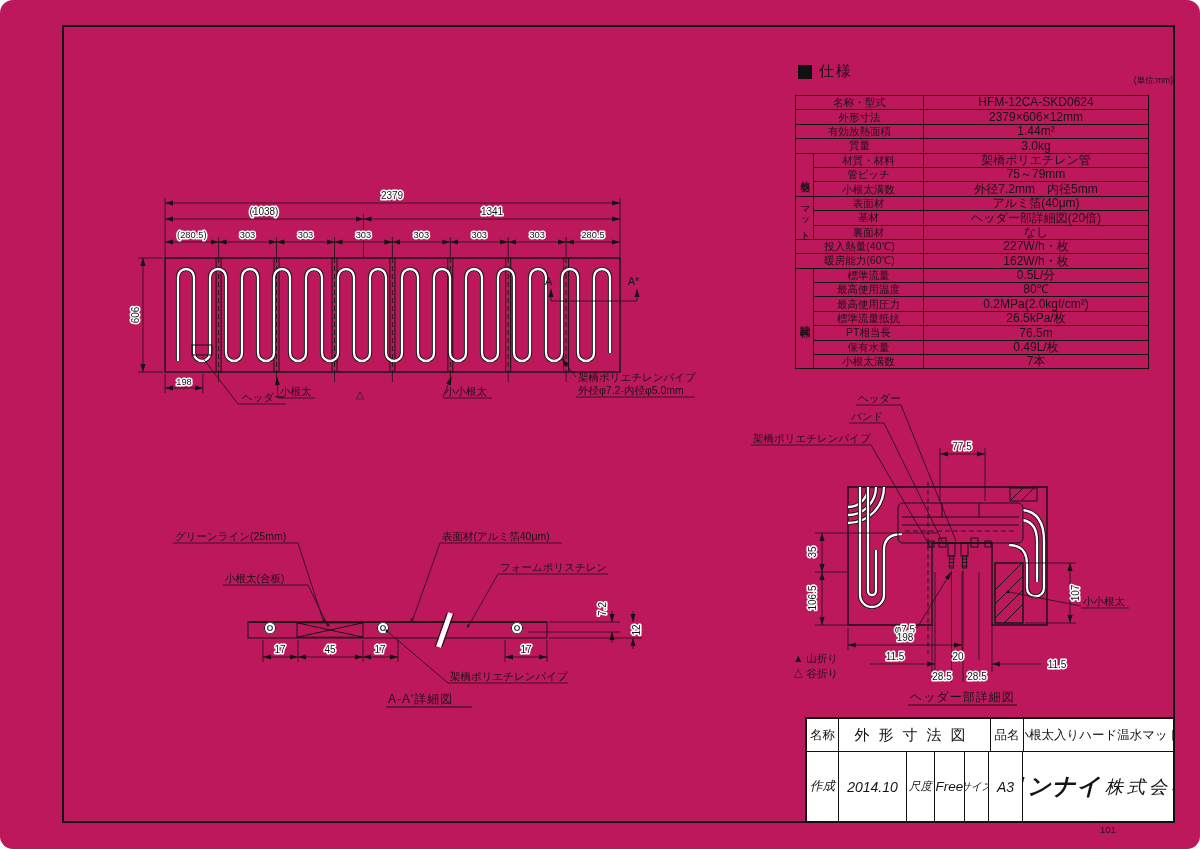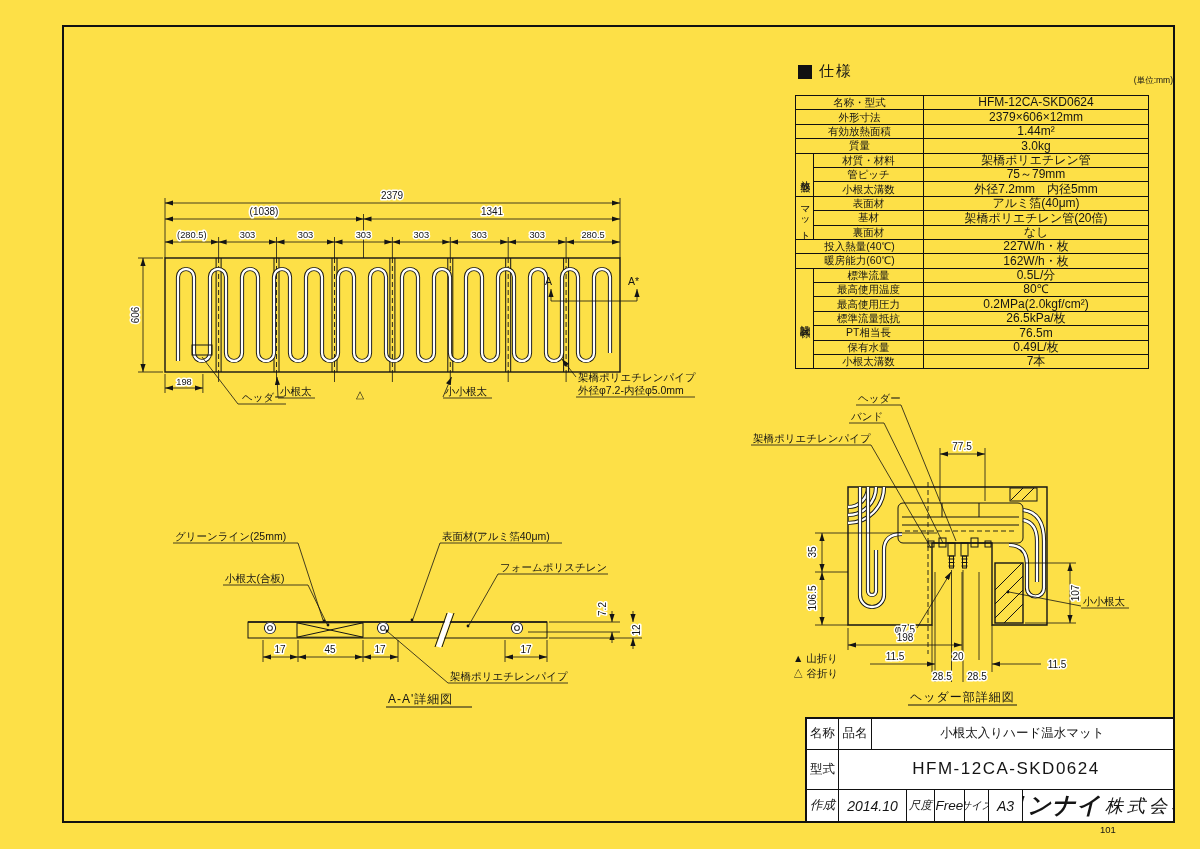--- a/index.html
+++ b/index.html
@@ -1,17 +1,17 @@
 <!DOCTYPE html>
 <html><head>
 <meta charset="utf-8">
 <style>
   html,body{margin:0;padding:0;background:#fff;}
-  .page{position:relative;width:1200px;height:849px;background:#fde047;overflow:hidden;
-        font-family:"Liberation Sans",sans-serif;color:#141414;}
+  .page{position:relative;width:1200px;height:849px;background:#be185d;overflow:hidden;
+        font-family:"Liberation Sans",sans-serif;color:#141414;border-radius:13px;}
   .frame{position:absolute;left:62px;top:25px;width:1113px;height:798px;border:2px solid #111;box-sizing:border-box;}
   
   .spec-title{position:absolute;left:798px;top:62px;display:flex;align-items:center;gap:7px;}
   .spec-square{width:14px;height:14px;background:#111;display:inline-block;}
   .spec-title span.tl{font-size:15px;letter-spacing:2px;}
   .unit-note{position:absolute;left:1078px;top:75px;width:95px;font-size:8.5px;text-align:right;}
   table.spec{position:absolute;left:795px;top:95px;width:353px;border-collapse:collapse;table-layout:fixed;
              border:1.6px solid #111;}
   table.spec td{border:1px solid #111;padding:0;height:13.4px;line-height:1.05;text-align:center;
                 font-size:10.5px;overflow:hidden;white-space:nowrap;}
@@ -95,21 +95,21 @@
           <td>小根太溝数</td>
           <td class="val">外径7.2mm　内径5mm</td>
         </tr>
     <tr>
           <td class="grp" rowspan="3">マット</td>
           <td>表面材</td>
           <td class="val">アルミ箔(40μm)</td>
         </tr>
     <tr>
           <td>基材</td>
-          <td class="val">架橋ポリエチレン管(20倍)</td>
+          <td class="val">ヘッダー部詳細図(20倍)</td>
         </tr>
     <tr>
           <td>裏面材</td>
           <td class="val">なし</td>
         </tr>
     <tr>
           <td colspan="2">投入熱量(40℃)</td>
           <td class="val">227W/h・枚</td>
         </tr>
     <tr>
@@ -447,26 +447,23 @@
     <line class="dim" x1="336" y1="216" x2="384" y2="216"></line>
     <line class="dim" x1="336" y1="214" x2="264" y2="200"></line>
       <circle cx="263" cy="200" r="1.4" fill="#141414"></circle>
     <text class="cap" x="165" y="309">ヘッダー部詳細図</text>
     <line class="thin" x1="163" y1="313" x2="272" y2="313"></line>
   </svg>
 
   <div class="tblock">
     <div class="trow trow1">
       <div class="tcell lbl13" style="width:32px">名称</div>
+      <div class="tcell" style="width:152px;font-size:15px;letter-spacing:9px">外形寸法図</div>
       <div class="tcell lbl13" style="width:33px">品名</div>
       <div class="tcell" style="flex:1;font-size:12.5px">小根太入りハード温水マット</div>
-    </div>
-    <div class="trow trow2">
-      <div class="tcell lbl13" style="width:32px">型式</div>
-      <div class="tcell" style="flex:1;font-size:17px;letter-spacing:1.5px">HFM-12CA-SKD0624</div>
     </div>
     <div class="trow trow3">
       <div class="tcell lbl13" style="width:32px">作成</div>
       <div class="tcell" style="width:68px;font-size:14px">2014.10</div>
       <div class="tcell" style="width:28px;font-size:11.5px">尺度</div>
       <div class="tcell" style="width:30px;font-size:13.5px">Free</div>
       <div class="tcell" style="width:24px;font-size:10.5px">サイズ</div>
       <div class="tcell" style="width:34px;font-size:14px">A3</div>
       <div class="tcell company" style="flex:1">
         <b>リンナイ</b>

